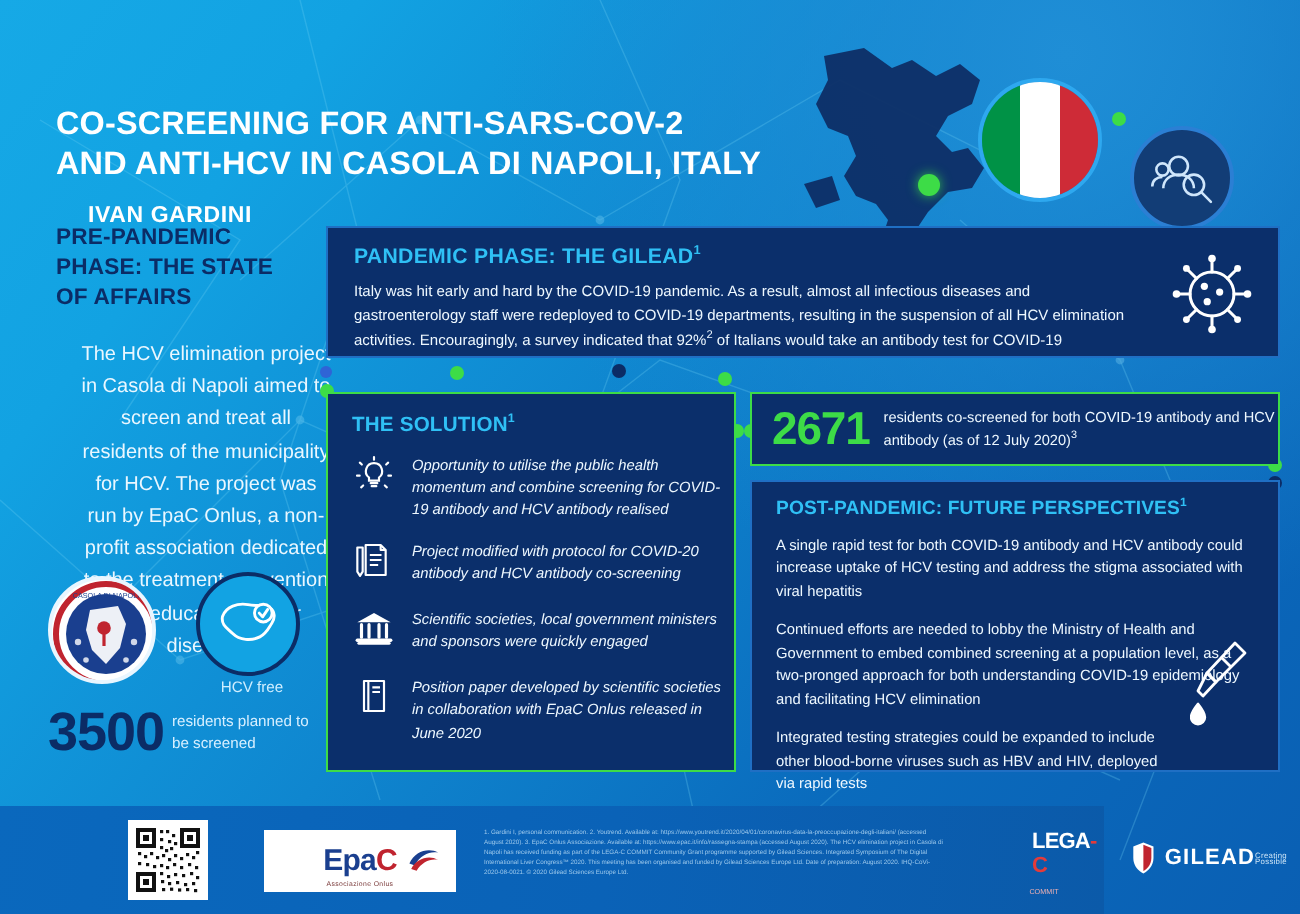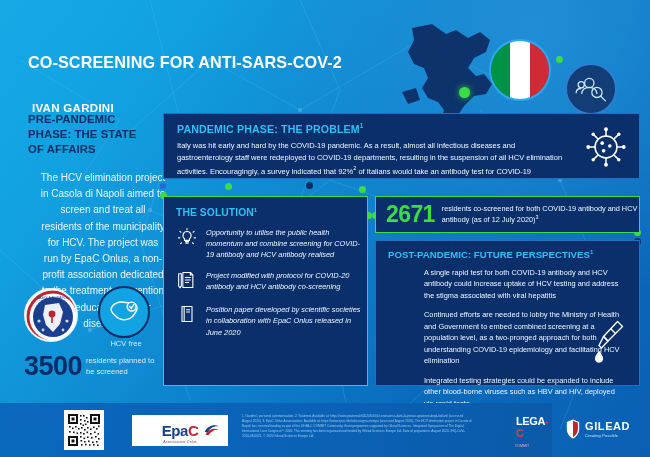--- a/index.html
+++ b/index.html
@@ -24,21 +24,21 @@
   .netlines { position:absolute; inset:0; pointer-events:none; opacity:.5; }
 
   
   #header { position:absolute; left:0; top:0; width:650px; height:108px;margin-top:28px; }
   .title {
     position:absolute; left:28px; top:25px; width:400px;
     color:#ffffff; font-size:16.2px; font-weight:bold; letter-spacing:.1px;
     line-height:1.22;
   }
   .author {
-    position:absolute; left:32px; top:74px;
+    position:absolute; left:44px; top:74px;
     color:#ffffff; font-size:11.5px; font-weight:bold; letter-spacing:.3px;
   }
   .affil {
     position:absolute; left:28px; top:88px;
     color:#dff1fb; font-size:9.2px; letter-spacing:.25px;
   }
 
   
   .italy-map { position:absolute; left:398px; top:-6px; width:120px; height:112px; }
   .map-dot {
@@ -150,21 +150,21 @@
   #postpan {
     position:absolute; left:375px; top:240px; width:265px; height:146px;
     background:#0b2f6b; border:1.6px solid #1f6fc4;
   }
   .post-h {
     position:absolute; left:12px; top:8px;
     color:#2fc0f5; font-size:9.6px; font-weight:bold; letter-spacing:.05px;
   }
   .post-h sup { font-size:6px; vertical-align:super; }
   .post-list { position:absolute; left:12px; top:26px; width:238px; }
-  .post-p { color:#eef8ff; font-size:7.4px; line-height:1.55; margin-bottom:8px;margin-left:36px; }
+  .post-p { color:#eef8ff; font-size:7.4px; line-height:1.55; margin-bottom:8px; }
   .pipette { position:absolute; right:14px; bottom:20px; width:30px; height:46px; }
 
   
   .accent { position:absolute; pointer-events:none; }
   .gdot { position:absolute; width:7px; height:7px; border-radius:50%; background:#3ddc47; }
   .ndot { position:absolute; width:7px; height:7px; border-radius:50%; background:#0b2c66; }
   .bdot { position:absolute; width:6px; height:6px; border-radius:50%; background:#2f64d6; }
 
   
   #footer {
@@ -249,20 +249,21 @@
         <path d="M9 26 c0-5 4-8 9-8 s9 3 9 8"></path>
         <circle cx="8.5" cy="15" r="3.6"></circle>
         <path d="M2.5 25 c0-3.5 2.6-5.6 6-5.6"></path>
         <circle cx="27" cy="24" r="6"></circle>
         <path d="M31.5 28.5 L37 34" stroke-linecap="round"></path>
       </svg>
     </div>
 
     <div class="title">
       <div>CO-SCREENING FOR ANTI-SARS-COV-2</div>
+      <div>AND ANTI-HCV IN CASOLA DI NAPOLI, ITALY</div>
     </div>
     <div class="author">IVAN GARDINI</div>
   </div>
 
   <div id="leftcol">
     <div class="left-h">PRE-PANDEMIC PHASE: THE STATE OF AFFAIRS</div>
     <div class="left-body">The HCV elimination project in Casola di Napoli aimed to screen and treat all residents of the municipality for HCV. The project was run by EpaC Onlus, a non-profit association dedicated to the treatment, prevention and education of liver diseases</div>
 
     <div class="hcvfree-wrap">
       <div class="casola-badge">
@@ -292,21 +293,21 @@
       </div>
       <div class="hcvfree-label">HCV free</div>
     </div>
 
     <div class="bignum">3500</div>
     <div class="bignum-cap">residents planned to be screened</div>
   </div>
 
   <div id="pandemic">
     <div class="pan-h">
-      <span>PANDEMIC PHASE: THE PROBLEM</span><sup>1</sup>
+      <span>PANDEMIC PHASE: THE GILEAD</span><sup>1</sup>
     </div>
     <div class="pan-body">
       <span>Italy was hit early and hard by the COVID-19 pandemic. As a result, almost all infectious diseases and gastroenterology staff were redeployed to COVID-19 departments, resulting in the suspension of all HCV elimination activities. Encouragingly, a survey indicated that 92%</span><sup>2</sup><span> of Italians would take an antibody test for COVID-19</span>
     </div>
     <svg class="virus-icon" viewBox="0 0 44 44" fill="none" stroke="#ffffff" stroke-width="1.6">
       <circle cx="22" cy="22" r="11.5"></circle>
       <g stroke-linecap="round">
         <path d="M22 10.5 V4"></path>
           <path d="M22 33.5 V40"></path>
         <path d="M10.5 22 H4"></path>
@@ -366,20 +367,31 @@
           <svg viewBox="0 0 24 24" width="20" height="20" fill="none" stroke="#ffffff" stroke-width="1.3" stroke-linejoin="round">
             <path d="M7 3 h9 l3 3 v15 H7 Z"></path>
             <path d="M16 3 v3 h3"></path>
             <path d="M9.5 9 h7 M9.5 12 h7 M9.5 15 h5"></path>
             <path d="M5.2 4.5 L5.2 19 L3.6 21.5 L2 19 L2 4.5 Z"></path>
           </svg>
         </span>
         <span class="sol-txt">Project modified with protocol for COVID-20 antibody and HCV antibody co-screening</span>
       </div>
 
+      <div class="sol-item">
+        <span class="sol-ico">
+          <svg viewBox="0 0 24 24" width="20" height="20" fill="none" stroke="#ffffff" stroke-width="1.3" stroke-linecap="round">
+            <path d="M2 8.5 L12 3 L22 8.5 H2 Z" fill="#ffffff" stroke="none"></path>
+            <path d="M4.5 10 V17.5 M9 10 V17.5 M15 10 V17.5 M19.5 10 V17.5" stroke-width="1.9"></path>
+            <path d="M2 19.3 H22" stroke-width="2.1"></path>
+            <path d="M2.8 21.2 H21.2" stroke-width="1.6"></path>
+          </svg>
+        </span>
+        <span class="sol-txt">Scientific societies, local government ministers and sponsors were quickly engaged</span>
+      </div>
 
       <div class="sol-item">
         <span class="sol-ico">
           <svg viewBox="0 0 24 24" width="20" height="20" fill="none" stroke="#ffffff" stroke-width="1.3" stroke-linejoin="round">
             <path d="M6 3 h12 v18 H6 Z"></path>
             <path d="M8.6 3 v18"></path>
             <path d="M11 6.8 h4.6 M11 9.6 h4.6"></path>
           </svg>
         </span>
         <span class="sol-txt">Position paper developed by scientific societies in collaboration with EpaC Onlus released in June 2020</span>
@@ -490,21 +502,21 @@
     <div class="lega">
       <span class="lega-main"><span>LEGA</span><span class="lega-c">-C</span></span>
       <span class="lega-sub">COMMIT</span>
     </div>
 
     <div class="gilead">
       <svg width="14" height="20" viewBox="0 0 14 20">
         <path d="M7 0.5 L13.2 3 V10 c0 5-3.6 8.2-6.2 9.5 C4.2 18.2 0.8 15 0.8 10 V3 Z" fill="#ffffff"></path>
         <path d="M7 1.8 L11.9 3.8 V10 c0 4.2-2.9 6.9-4.9 8 Z" fill="#c0242f"></path>
       </svg>
-      <span style="display:flex; flex-direction:column; line-height:1;">
+      <span style="display:flex; flex-direction:row; line-height:1;">
         <span class="gilead-name">GILEAD</span>
         <span class="gilead-tag">Creating Possible</span>
       </span>
     </div>
 
   </div>
 
 </div>
 
 </body></html>

